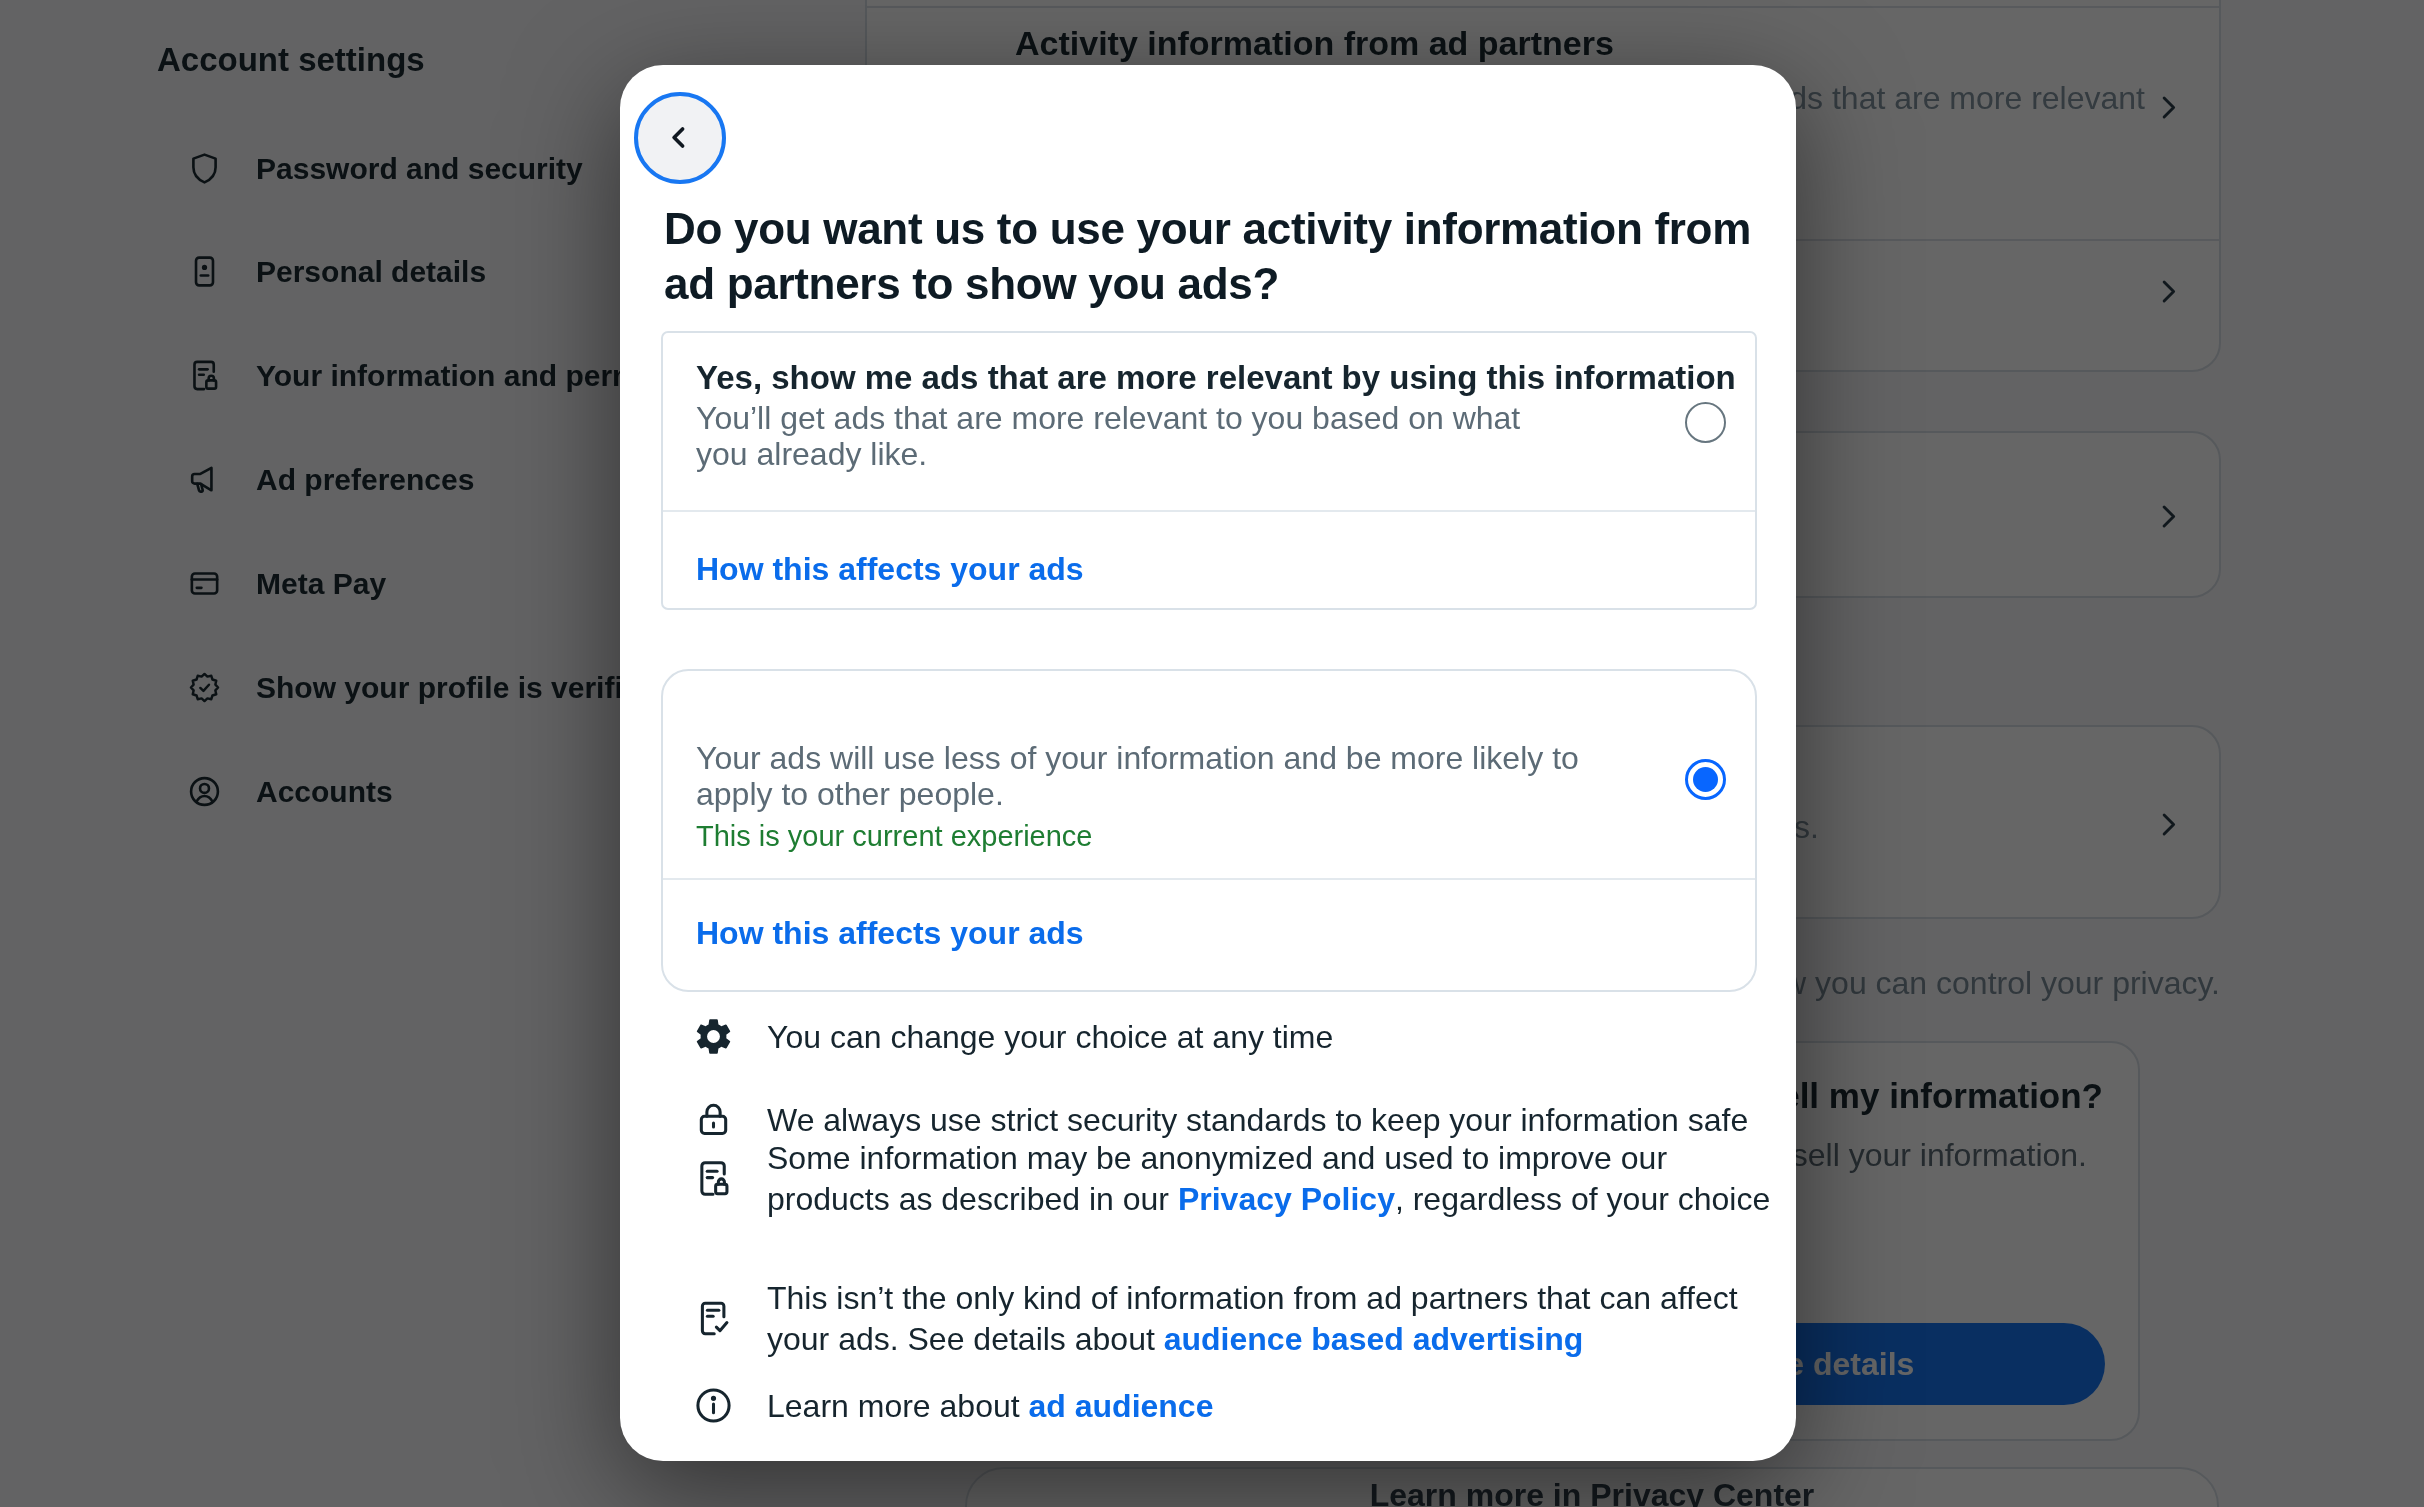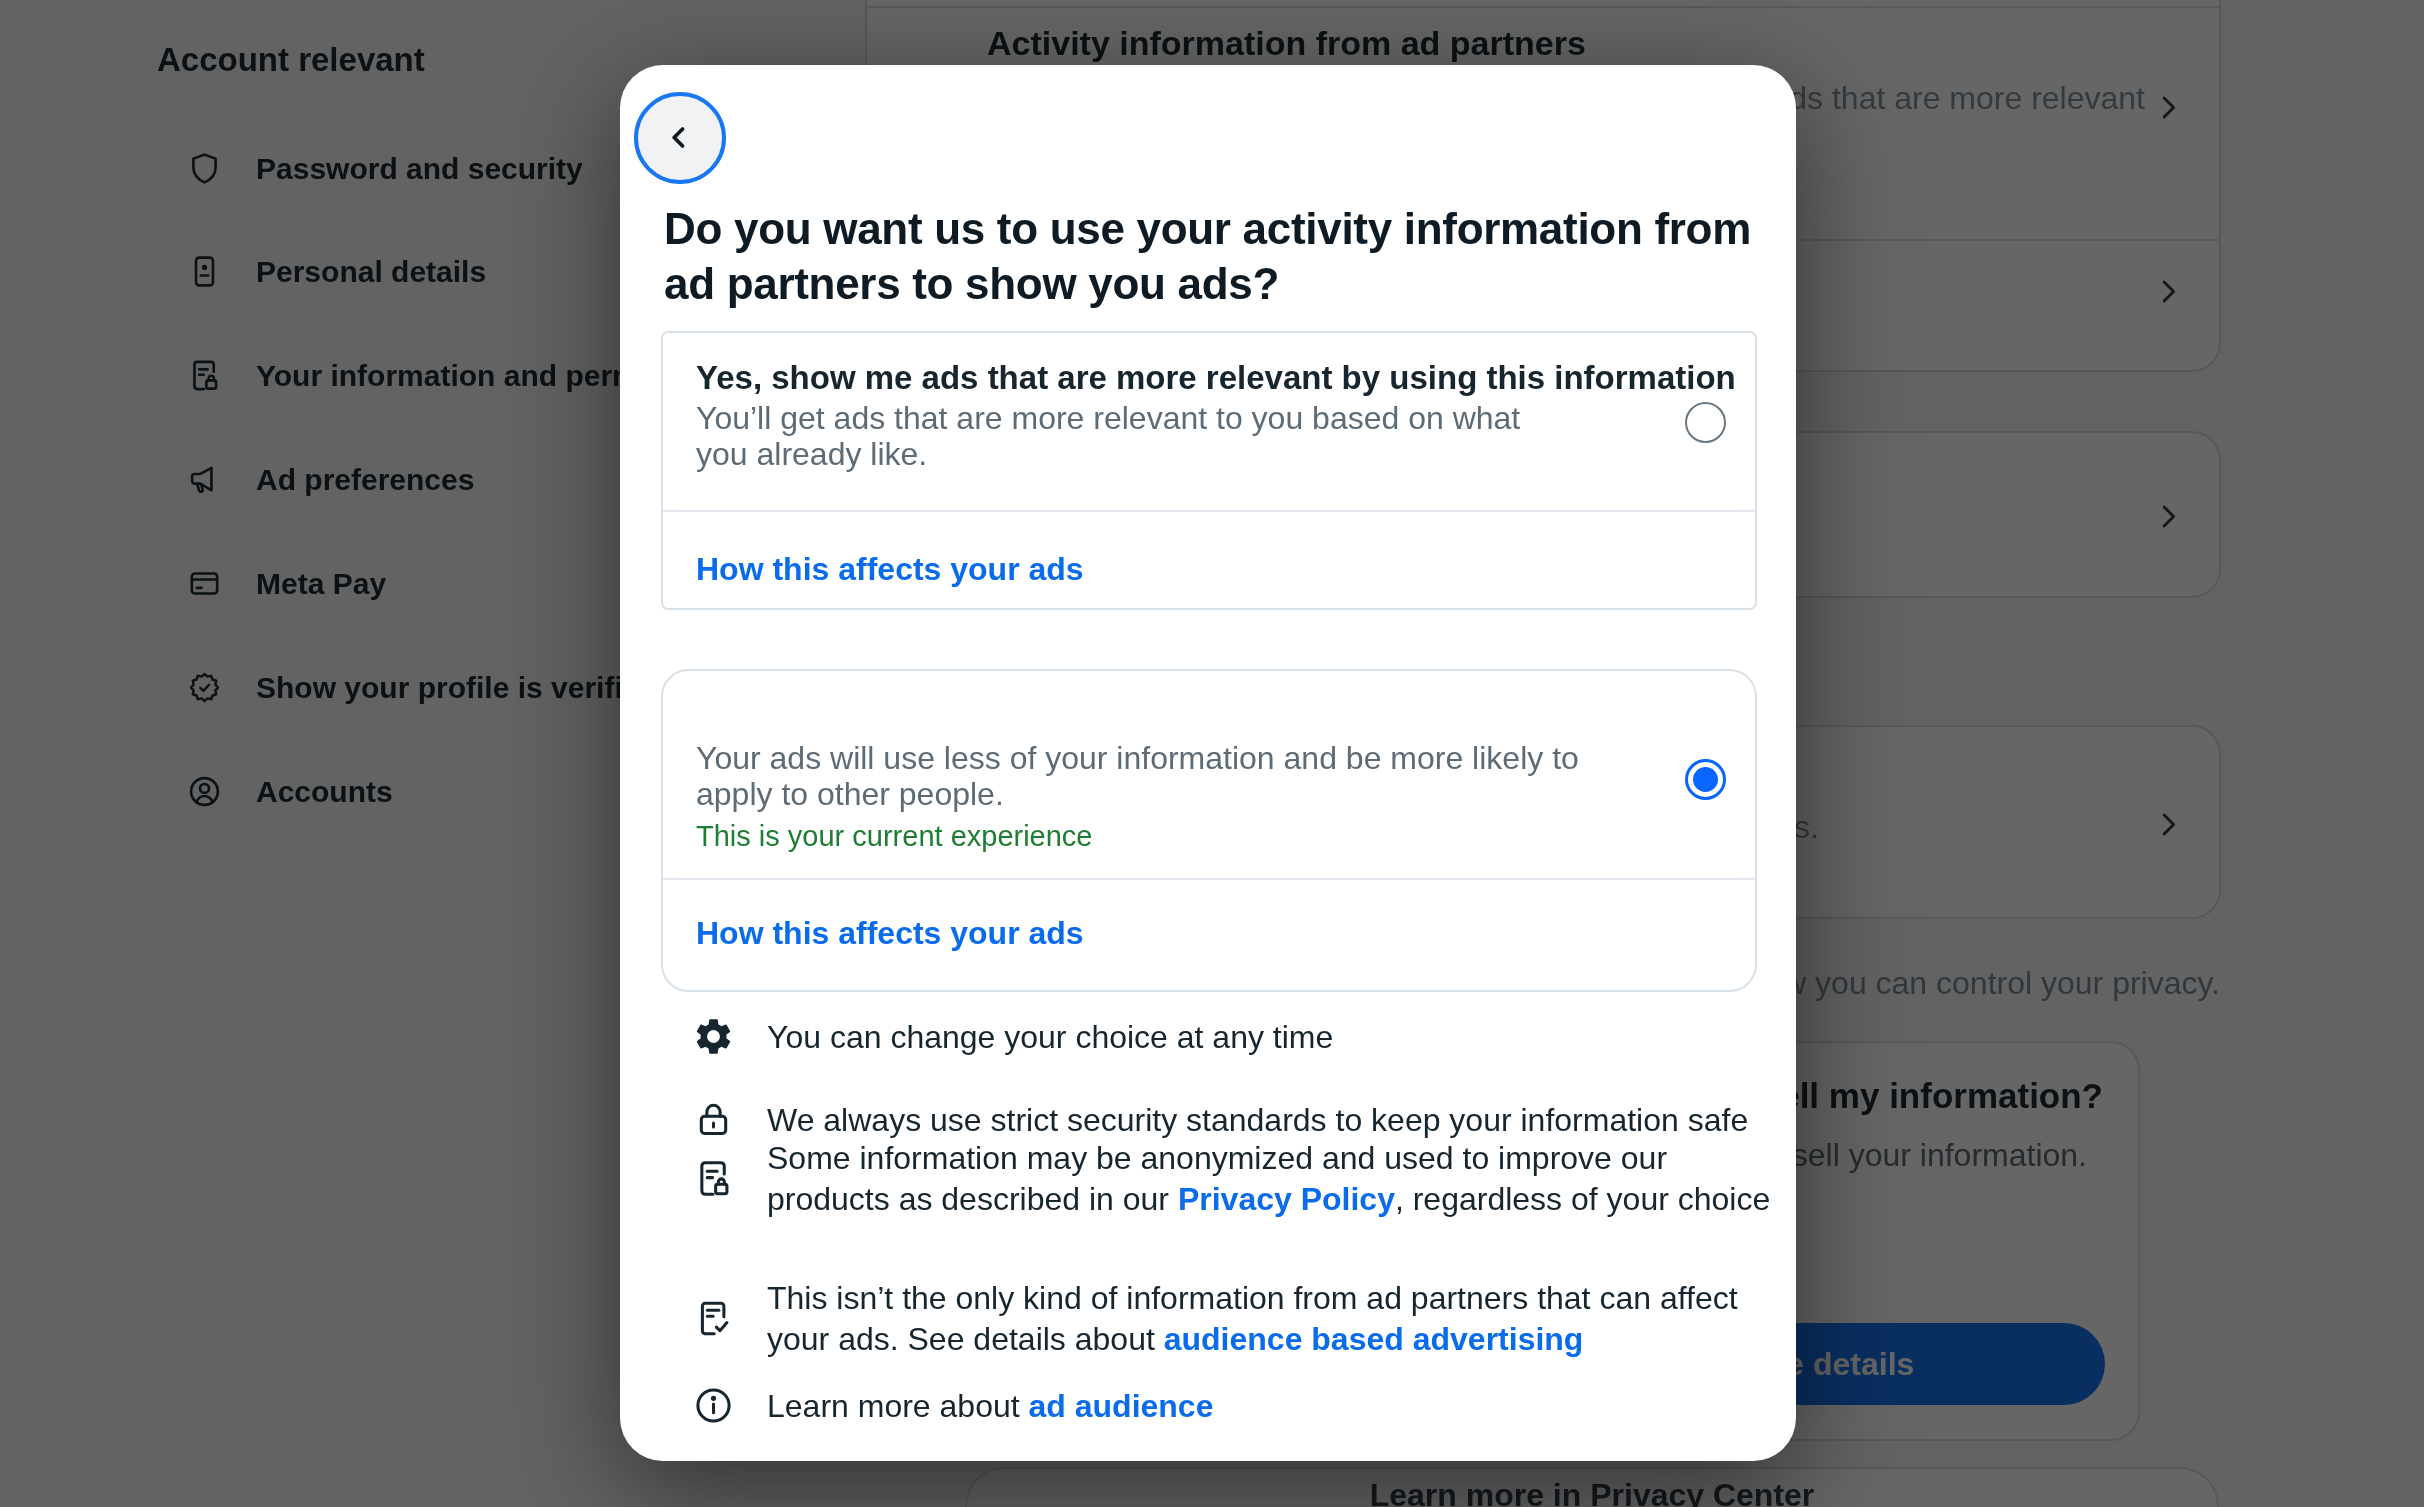--- a/index.html
+++ b/index.html
@@ -15,21 +15,21 @@
   #bg-page { position:absolute; inset:0; background:#F7F8FA; }
   .sidebar-title { position:absolute; left:157px; top:41px; font-size:33px; font-weight:700; color:#1C2B33; white-space:nowrap; }
   .nav-item { position:absolute; left:186px; height:57px; display:flex; align-items:center; gap:33px; white-space:nowrap; }
   .nav-item svg { width:37px; height:37px; flex:0 0 37px; color:#1C2B33; }
   .nav-item .nav-label { font-size:30px; font-weight:600; color:#1C2B33; }
 
   .bg-card { position:absolute; background:#FFFFFF; border:2px solid #D8DEE5; border-radius:29px; }
   .bg-divider { position:absolute; left:0; right:0; border-top:2px solid #DCE2E8; }
   .chev { position:absolute; width:35px; height:35px; color:#2C3E4A; }
   .bg-sub { position:absolute; font-size:32px; color:#8294A0; white-space:nowrap; }
-  .bg-heading { position:absolute; font-size:34px; font-weight:700; color:#1C2B33; white-space:nowrap; }
+  .bg-heading { position:absolute; font-size:34px; font-weight:700; color:#1C2B33; white-space:nowrap;margin-left:28px; }
 
   .privacy-note { position:absolute; right:205px; top:965px; font-size:32px; color:#7C8C98; white-space:nowrap; }
 
   .sell-heading { position:absolute; right:35px; top:33px; font-size:35px; font-weight:700; color:#1C2B33; white-space:nowrap; }
   .sell-body { position:absolute; right:51px; top:94px; font-size:32px; color:#5C6B76; white-space:nowrap; }
   .sell-button { position:absolute; right:33px; top:280px; width:568px; height:82px; border-radius:41px;
     background:#1877F2; color:#FFFFFF; font-size:32px; font-weight:600;
     display:flex; align-items:center; justify-content:center; border:none; }
   .pc-link { position:absolute; left:0; right:0; top:7.8px; text-align:center; font-size:32px; font-weight:600; color:#33434E; }
 
@@ -61,21 +61,21 @@
   .info-row svg { width:43px; height:43px; flex:0 0 43px; color:#16252E; margin-top:-2px; }
   .info-text { width:1010px; font-size:32px; line-height:41px; color:#16252E; }
   .inline-link { color:#0A6CEB; font-weight:700; cursor:pointer; }
 </style>
 </head>
 <body>
 
 <div id="bg-page">
 
   <div>
-    <div class="sidebar-title">Account relevant</div>
+    <div class="sidebar-title">Account settings</div>
 
     <div class="nav-item" style="top:140px">
       <svg viewBox="0 0 24 24" fill="none" stroke="currentColor" stroke-width="1.7" stroke-linejoin="round">
           <path d="M12 3 L19.2 5.6 V11.2 C19.2 15.8 16.2 19.2 12 21 C7.8 19.2 4.8 15.8 4.8 11.2 V5.6 Z"></path>
         </svg>
       <span class="nav-label">Password and security</span>
     </div>
     <div class="nav-item" style="top:243px">
       <svg viewBox="0 0 24 24" fill="none" stroke="currentColor" stroke-width="1.7" stroke-linecap="round">
           <rect x="6.5" y="3" width="11" height="18" rx="2"></rect>

